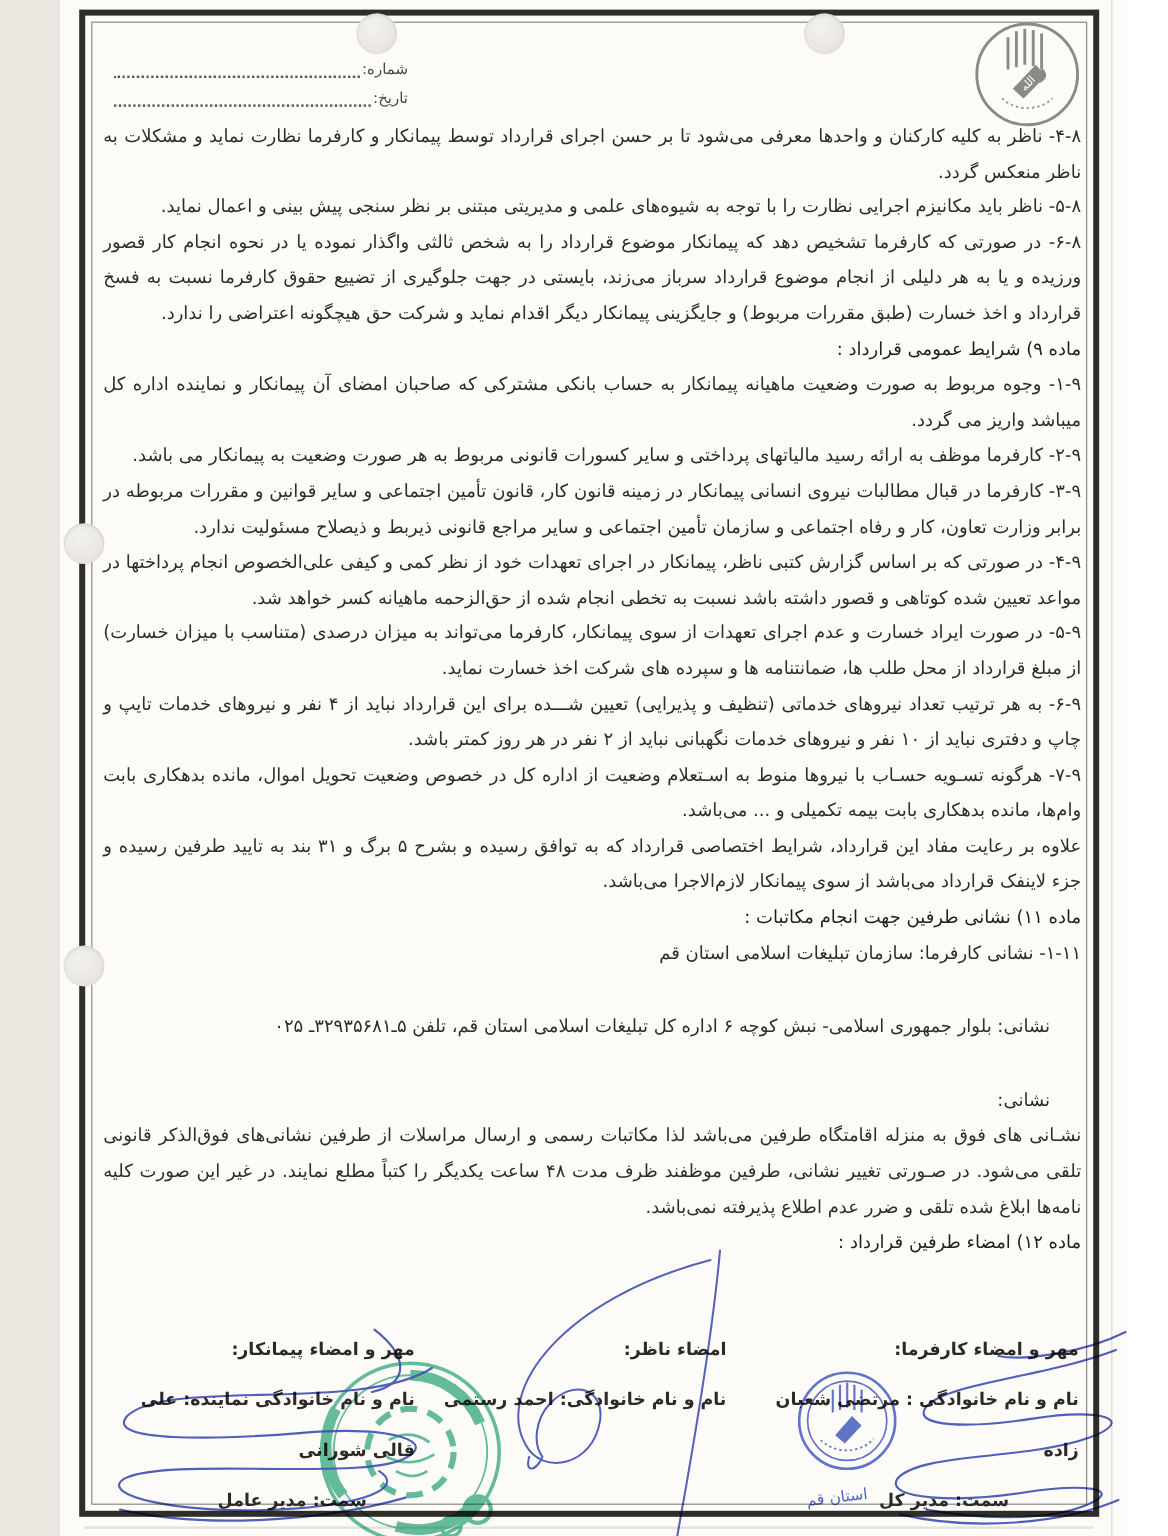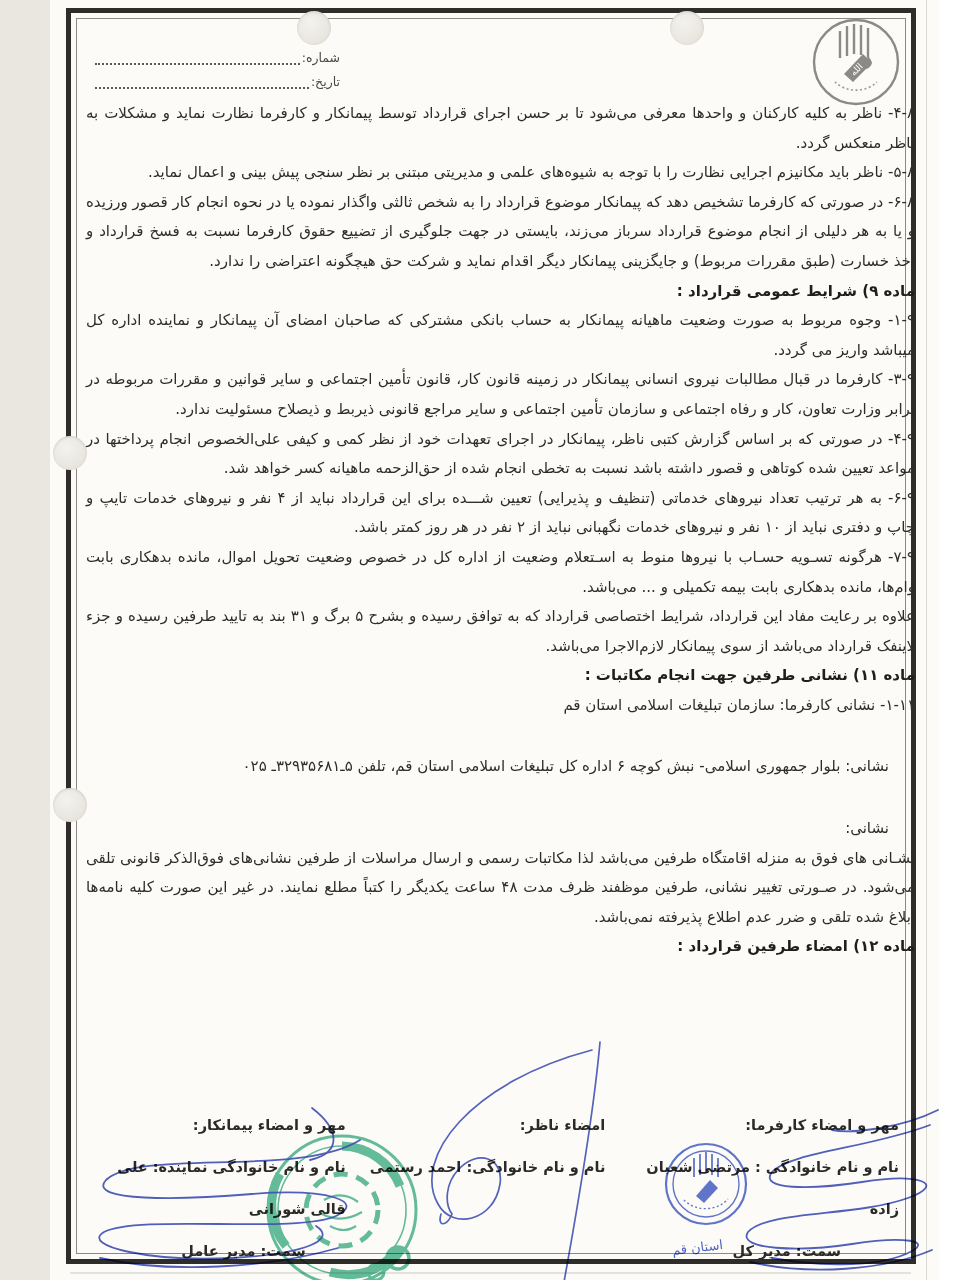--- a/index.html
+++ b/index.html
@@ -23,26 +23,26 @@
   .punch.l1{left:53px;top:436px;} .punch.l2{left:53px;top:788px;}
 
   .meta{position:absolute;top:46px;left:95px;width:245px;direction:rtl;font-size:12.5px;color:#4a4945;z-index:3;}
   .meta .row{display:flex;align-items:flex-end;line-height:24px;}
   .meta .lbl{white-space:nowrap;}
   .meta .dotline{display:inline-block;flex:1;border-bottom:2px dotted #5a5955;margin:0 2px 5px 0;height:1px;}
 
   .logo{position:absolute;top:14px;right:36px;z-index:3;}
 
   .body-text{
-    position:absolute;top:99px;left:86px;right:24px;z-index:2;
+    position:absolute;top:99px;left:86px;right:38px;z-index:2;
     direction:rtl;text-align:justify;
     font-size:15px;line-height:29.6px;
   }
   .body-text p{margin:0;}
-  .body-text .h{font-weight:bold;color:#1f1e1c;}
+  .body-text .h{font-weight:normal;color:#1f1e1c;}
   .body-text .indent{padding-right:26px;margin-top:32px;}
 
   .signatures{
     position:absolute;top:1104px;left:86px;right:40px;z-index:2;
     direction:rtl;display:flex;
     font-size:14.5px;font-weight:bold;line-height:42px;color:#2b2a28;
   }
   .signatures .col{flex:1;}
   .signatures .col.supervisor{padding-right:34px;}
   .signatures .role-emp{padding-right:58px;}
@@ -95,22 +95,24 @@
       <path d="M26,68 a28,24 0 0,0 42,0" stroke="#9a9995" stroke-width="1.6" fill="none" stroke-dasharray="2,2.5"></path>
     </svg>
   </div>
 
   <div class="body-text">
     <p class="p">۴-۸- ناظر به کلیه کارکنان و واحدها معرفی می‌شود تا بر حسن اجرای قرارداد توسط پیمانکار و کارفرما نظارت نماید و مشکلات به ناظر منعکس گردد.</p>
     <p class="p">۵-۸- ناظر باید مکانیزم اجرایی نظارت را با توجه به شیوه‌های علمی و مدیریتی مبتنی بر نظر سنجی پیش بینی و اعمال نماید.</p>
     <p class="p">۶-۸- در صورتی که کارفرما تشخیص دهد که پیمانکار موضوع قرارداد را به شخص ثالثی واگذار نموده یا در نحوه انجام کار قصور ورزیده و یا به هر دلیلی از انجام موضوع قرارداد سرباز می‌زند، بایستی در جهت جلوگیری از تضییع حقوق کارفرما نسبت به فسخ قرارداد و اخذ خسارت (طبق مقررات مربوط) و جایگزینی پیمانکار دیگر اقدام نماید و شرکت حق هیچگونه اعتراضی را ندارد.</p>
     <p class="h">ماده ۹) شرایط عمومی قرارداد :</p>
     <p class="p">۱-۹- وجوه مربوط به صورت وضعیت ماهیانه پیمانکار به حساب بانکی مشترکی که صاحبان امضای آن پیمانکار و نماینده اداره کل میباشد واریز می گردد.</p>
+    <p class="p">۲-۹- کارفرما موظف به ارائه رسید مالیاتهای پرداختی و سایر کسورات قانونی مربوط به هر صورت وضعیت به پیمانکار می باشد.</p>
     <p class="p">۳-۹- کارفرما در قبال مطالبات نیروی انسانی پیمانکار در زمینه قانون کار، قانون تأمین اجتماعی و سایر قوانین و مقررات مربوطه در برابر وزارت تعاون، کار و رفاه اجتماعی و سازمان تأمین اجتماعی و سایر مراجع قانونی ذیربط و ذیصلاح مسئولیت ندارد.</p>
     <p class="p">۴-۹- در صورتی که بر اساس گزارش کتبی ناظر، پیمانکار در اجرای تعهدات خود از نظر کمی و کیفی علی‌الخصوص انجام پرداختها در مواعد تعیین شده کوتاهی و قصور داشته باشد نسبت به تخطی انجام شده از حق‌الزحمه ماهیانه کسر خواهد شد.</p>
+    <p class="p">۵-۹- در صورت ایراد خسارت و عدم اجرای تعهدات از سوی پیمانکار، کارفرما می‌تواند به میزان درصدی (متناسب با میزان خسارت) از مبلغ قرارداد از محل طلب ها، ضمانتنامه ها و سپرده های شرکت اخذ خسارت نماید.</p>
     <p class="p">۶-۹- به هر ترتیب تعداد نیروهای خدماتی (تنظیف و پذیرایی) تعیین شـــده برای این قرارداد نباید از ۴ نفر و نیروهای خدمات تایپ و چاپ و دفتری نباید از ۱۰ نفر و نیروهای خدمات نگهبانی نباید از ۲ نفر در هر روز کمتر باشد.</p>
     <p class="p">۷-۹- هرگونه تسـویه حسـاب با نیروها منوط به اسـتعلام وضعیت از اداره کل در خصوص وضعیت تحویل اموال، مانده بدهکاری بابت وام‌ها، مانده بدهکاری بابت بیمه تکمیلی و ... می‌باشد.</p>
     <p class="p">علاوه بر رعایت مفاد این قرارداد، شرایط اختصاصی قرارداد که به توافق رسیده و بشرح ۵ برگ و ۳۱ بند به تایید طرفین رسیده و جزء لاینفک قرارداد می‌باشد از سوی پیمانکار لازم‌الاجرا می‌باشد.</p>
     <p class="h">ماده ۱۱) نشانی طرفین جهت انجام مکاتبات :</p>
     <p class="p">۱-۱۱- نشانی کارفرما: سازمان تبلیغات اسلامی استان قم</p>
     <p class="p indent">نشانی: بلوار جمهوری اسلامی- نبش کوچه ۶ اداره کل تبلیغات اسلامی استان قم، تلفن ۵ـ۳۲۹۳۵۶۸۱ـ ۰۲۵</p>
     <p class="p indent">نشانی:</p>
     <p class="p">نشـانی های فوق به منزله اقامتگاه طرفین می‌باشد لذا مکاتبات رسمی و ارسال مراسلات از طرفین نشانی‌های فوق‌الذکر قانونی تلقی می‌شود. در صـورتی تغییر نشانی، طرفین موظفند ظرف مدت ۴۸ ساعت یکدیگر را کتباً مطلع نمایند. در غیر این صورت کلیه نامه‌ها ابلاغ شده تلقی و ضرر عدم اطلاع پذیرفته نمی‌باشد.</p>
     <p class="h">ماده ۱۲) امضاء طرفین قرارداد :</p>
   </div>

